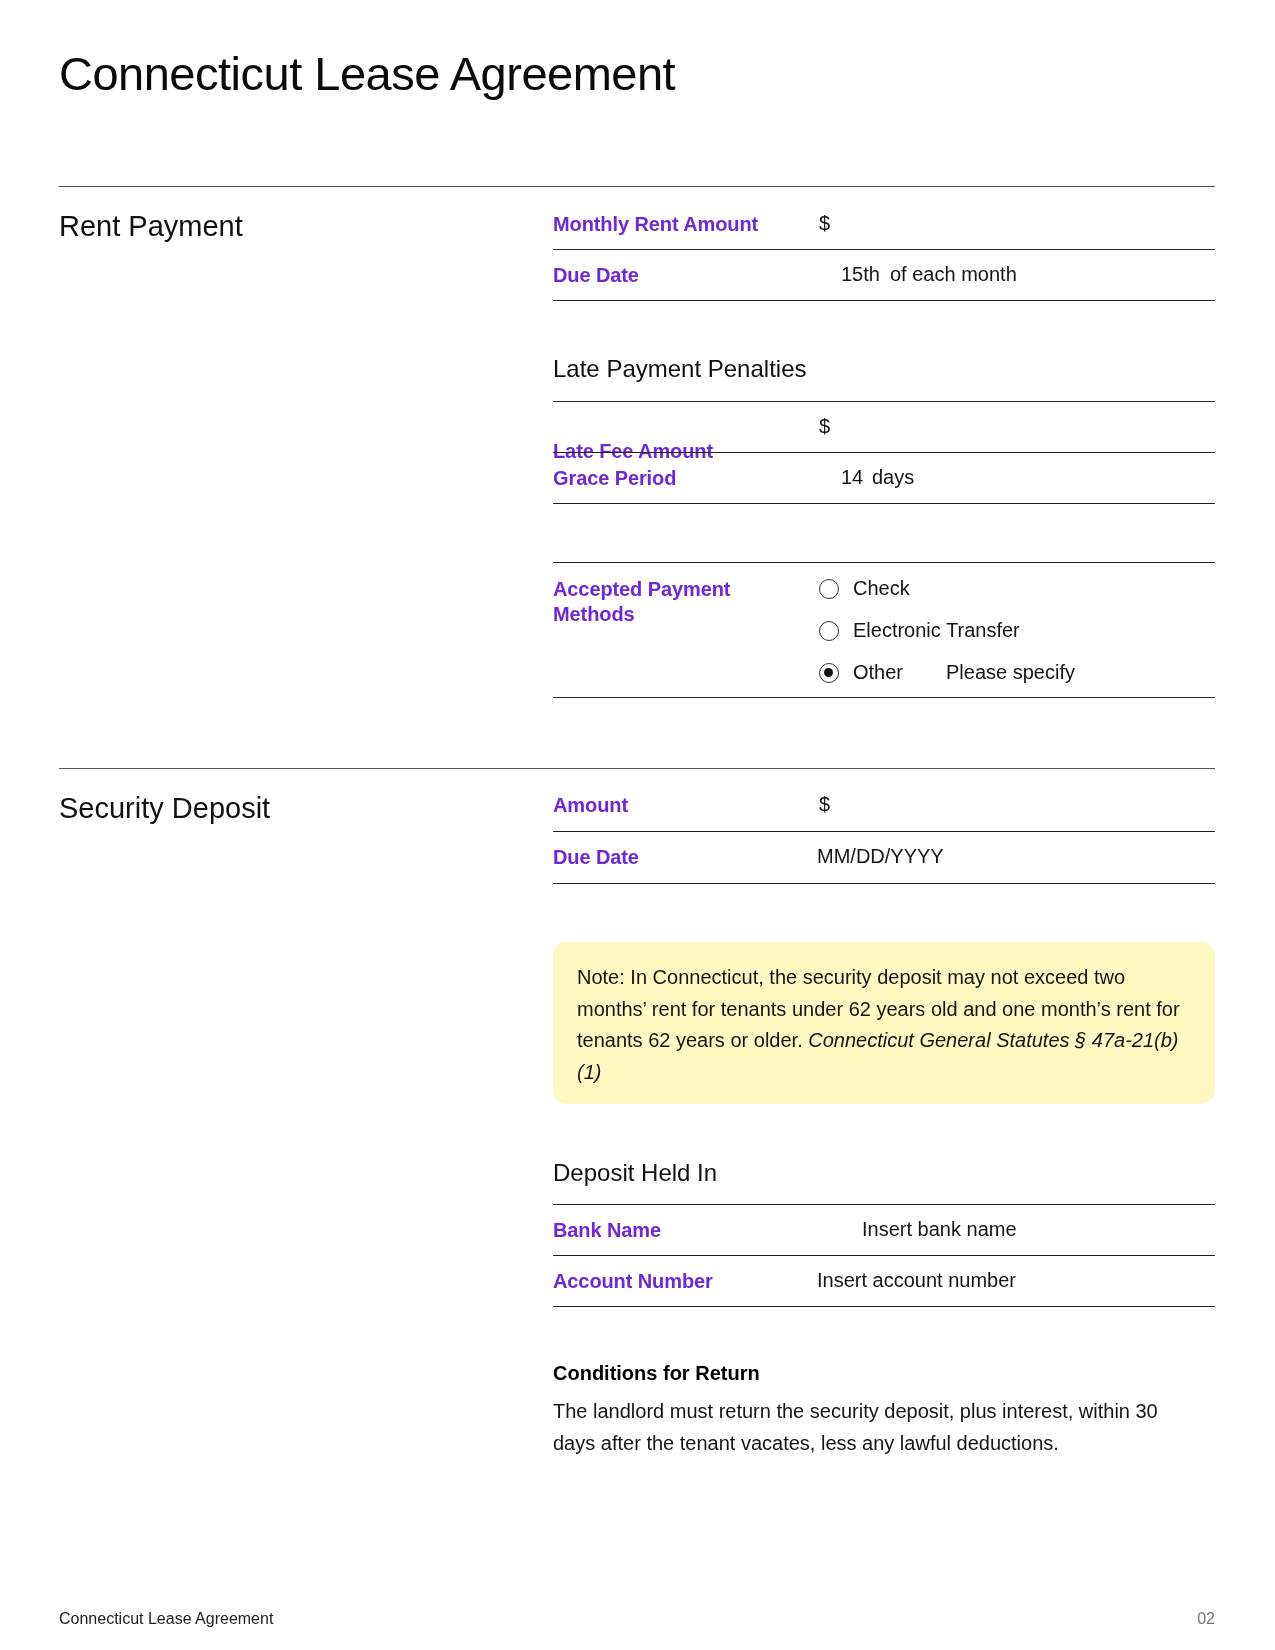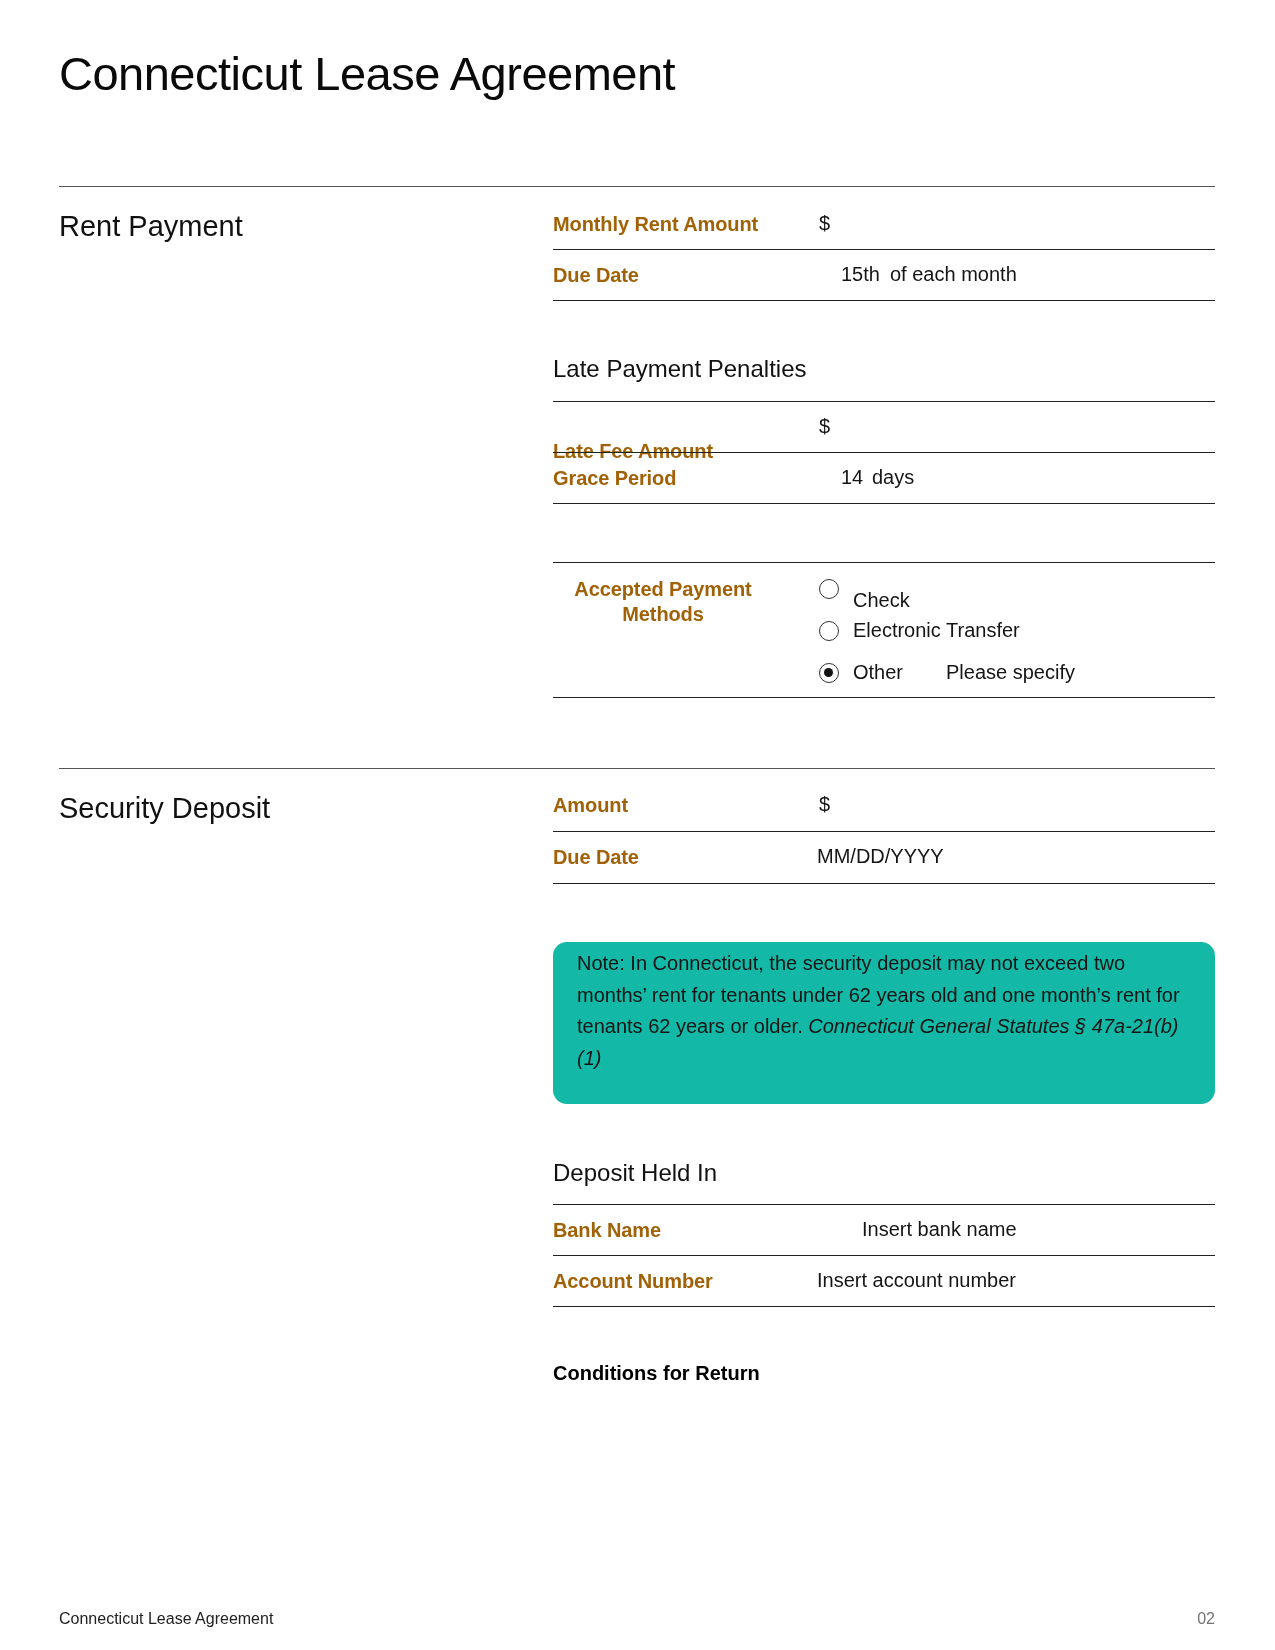--- a/index.html
+++ b/index.html
@@ -4,26 +4,26 @@
 <style>
   * { box-sizing: border-box; margin: 0; padding: 0; }
   html, body { width: 1275px; height: 1650px; background: #ffffff; }
   body { position: relative; font-family: "Liberation Sans", sans-serif; color: #111111; overflow: hidden; }
   .abs { position: absolute; }
   .title { left: 59px; top: 46px; font-size: 47px; font-weight: 400; letter-spacing: -0.5px; color: #0a0a0a; }
   .rule-full { left: 59px; width: 1156px; height: 0; border-top: 1.5px solid #555; }
   .rule { left: 553px; width: 662px; height: 0; border-top: 1.3px solid #222; }
   .section-title { left: 59px; font-size: 29px; font-weight: 400; color: #111; text-align: center; }
   .sub-title { left: 553px; font-size: 24px; font-weight: 400; color: #111; }
-  .label { left: 553px; font-size: 20px; font-weight: 700; color: #a16207; letter-spacing: -0.1px; line-height: 25px; text-align: center; }
+  .label { left: 553px; font-size: 20px; font-weight: 700; color: #6d28d9; letter-spacing: -0.1px; line-height: 25px; }
   .value { font-size: 20px; color: #151515; }
   .radio { width: 20px; height: 20px; border-radius: 50%; border: 1.5px solid #333; background: #fff; position: absolute; left: 819px; }
   .radio.checked::after { content: ""; position: absolute; left: 4px; top: 4px; width: 9px; height: 9px; border-radius: 50%; background: #111; }
   .radio-label { left: 853px; font-size: 20px; color: #151515; }
-  .note-box { left: 553px; top: 942px; width: 662px; height: 162px; background: #14b8a6; border-radius: 14px; padding: 6px 24px; font-size: 20px; line-height: 31.5px; color: #151515; }
+  .note-box { left: 553px; top: 942px; width: 662px; height: 162px; background: #fef9c3; border-radius: 14px; padding: 20px 24px; font-size: 20px; line-height: 31.5px; color: #151515; }
   .note-box em, .cond-text em { font-style: italic; }
   .cond-title { left: 553px; top: 1362px; font-size: 20px; font-weight: 700; color: #000000; }
   .cond-text { left: 553px; top: 1396px; width: 640px; font-size: 20px; line-height: 31.5px; color: #151515; }
   .footer-left { left: 59px; top: 1610px; font-size: 16px; color: #222; }
   .footer-right { right: 60px; top: 1610px; font-size: 16px; color: #737373; }
 </style>
 </head>
 <body>
 
 <h1 class="abs title">Connecticut Lease Agreement</h1>
@@ -51,21 +51,21 @@
 
 <div class="abs label" style="top:466px;">Grace Period</div>
 <div class="abs value" style="left:841px; top:466px;">14</div>
 <div class="abs value" style="left:872px; top:466px;text-align:center;">days</div>
 <div class="abs rule" style="top:503px;"></div>
 
 <div class="abs rule" style="top:562px;"></div>
 <div class="abs label" style="top:577px; width:220px;">Accepted Payment Methods</div>
 
 <div class="radio" style="top:579px;"></div>
-<div class="abs radio-label" style="top:577px;margin-top:12px;">Check</div>
+<div class="abs radio-label" style="top:577px;">Check</div>
 
 <div class="radio" style="top:621px;"></div>
 <div class="abs radio-label" style="top:619px;">Electronic Transfer</div>
 
 <div class="radio checked" style="top:663px;"></div>
 <div class="abs radio-label" style="top:661px;">Other</div>
 <div class="abs value" style="left:946px; top:661px;">Please specify</div>
 <div class="abs rule" style="top:697px;"></div>
 
 <div class="abs rule-full" style="top:768px;"></div>
@@ -91,17 +91,17 @@
 <div class="abs label" style="top:1218px;">Bank Name</div>
 <div class="abs value" style="left:817px; top:1218px;margin-left:45px;">Insert bank name</div>
 <div class="abs rule" style="top:1255px;"></div>
 
 <div class="abs label" style="top:1269px;">Account Number</div>
 <div class="abs value" style="left:817px; top:1269px;">Insert account number</div>
 <div class="abs rule" style="top:1306px;"></div>
 
 <div class="abs cond-title">Conditions for Return</div>
 <div class="abs cond-text">
-  <br>
+  <span>The landlord must return the security deposit, plus interest, within 30 days after the tenant vacates, less any lawful deductions.</span><br>
 </div>
 
 <div class="abs footer-left">Connecticut Lease Agreement</div>
 <div class="abs footer-right">02</div>
 
 </body></html>

